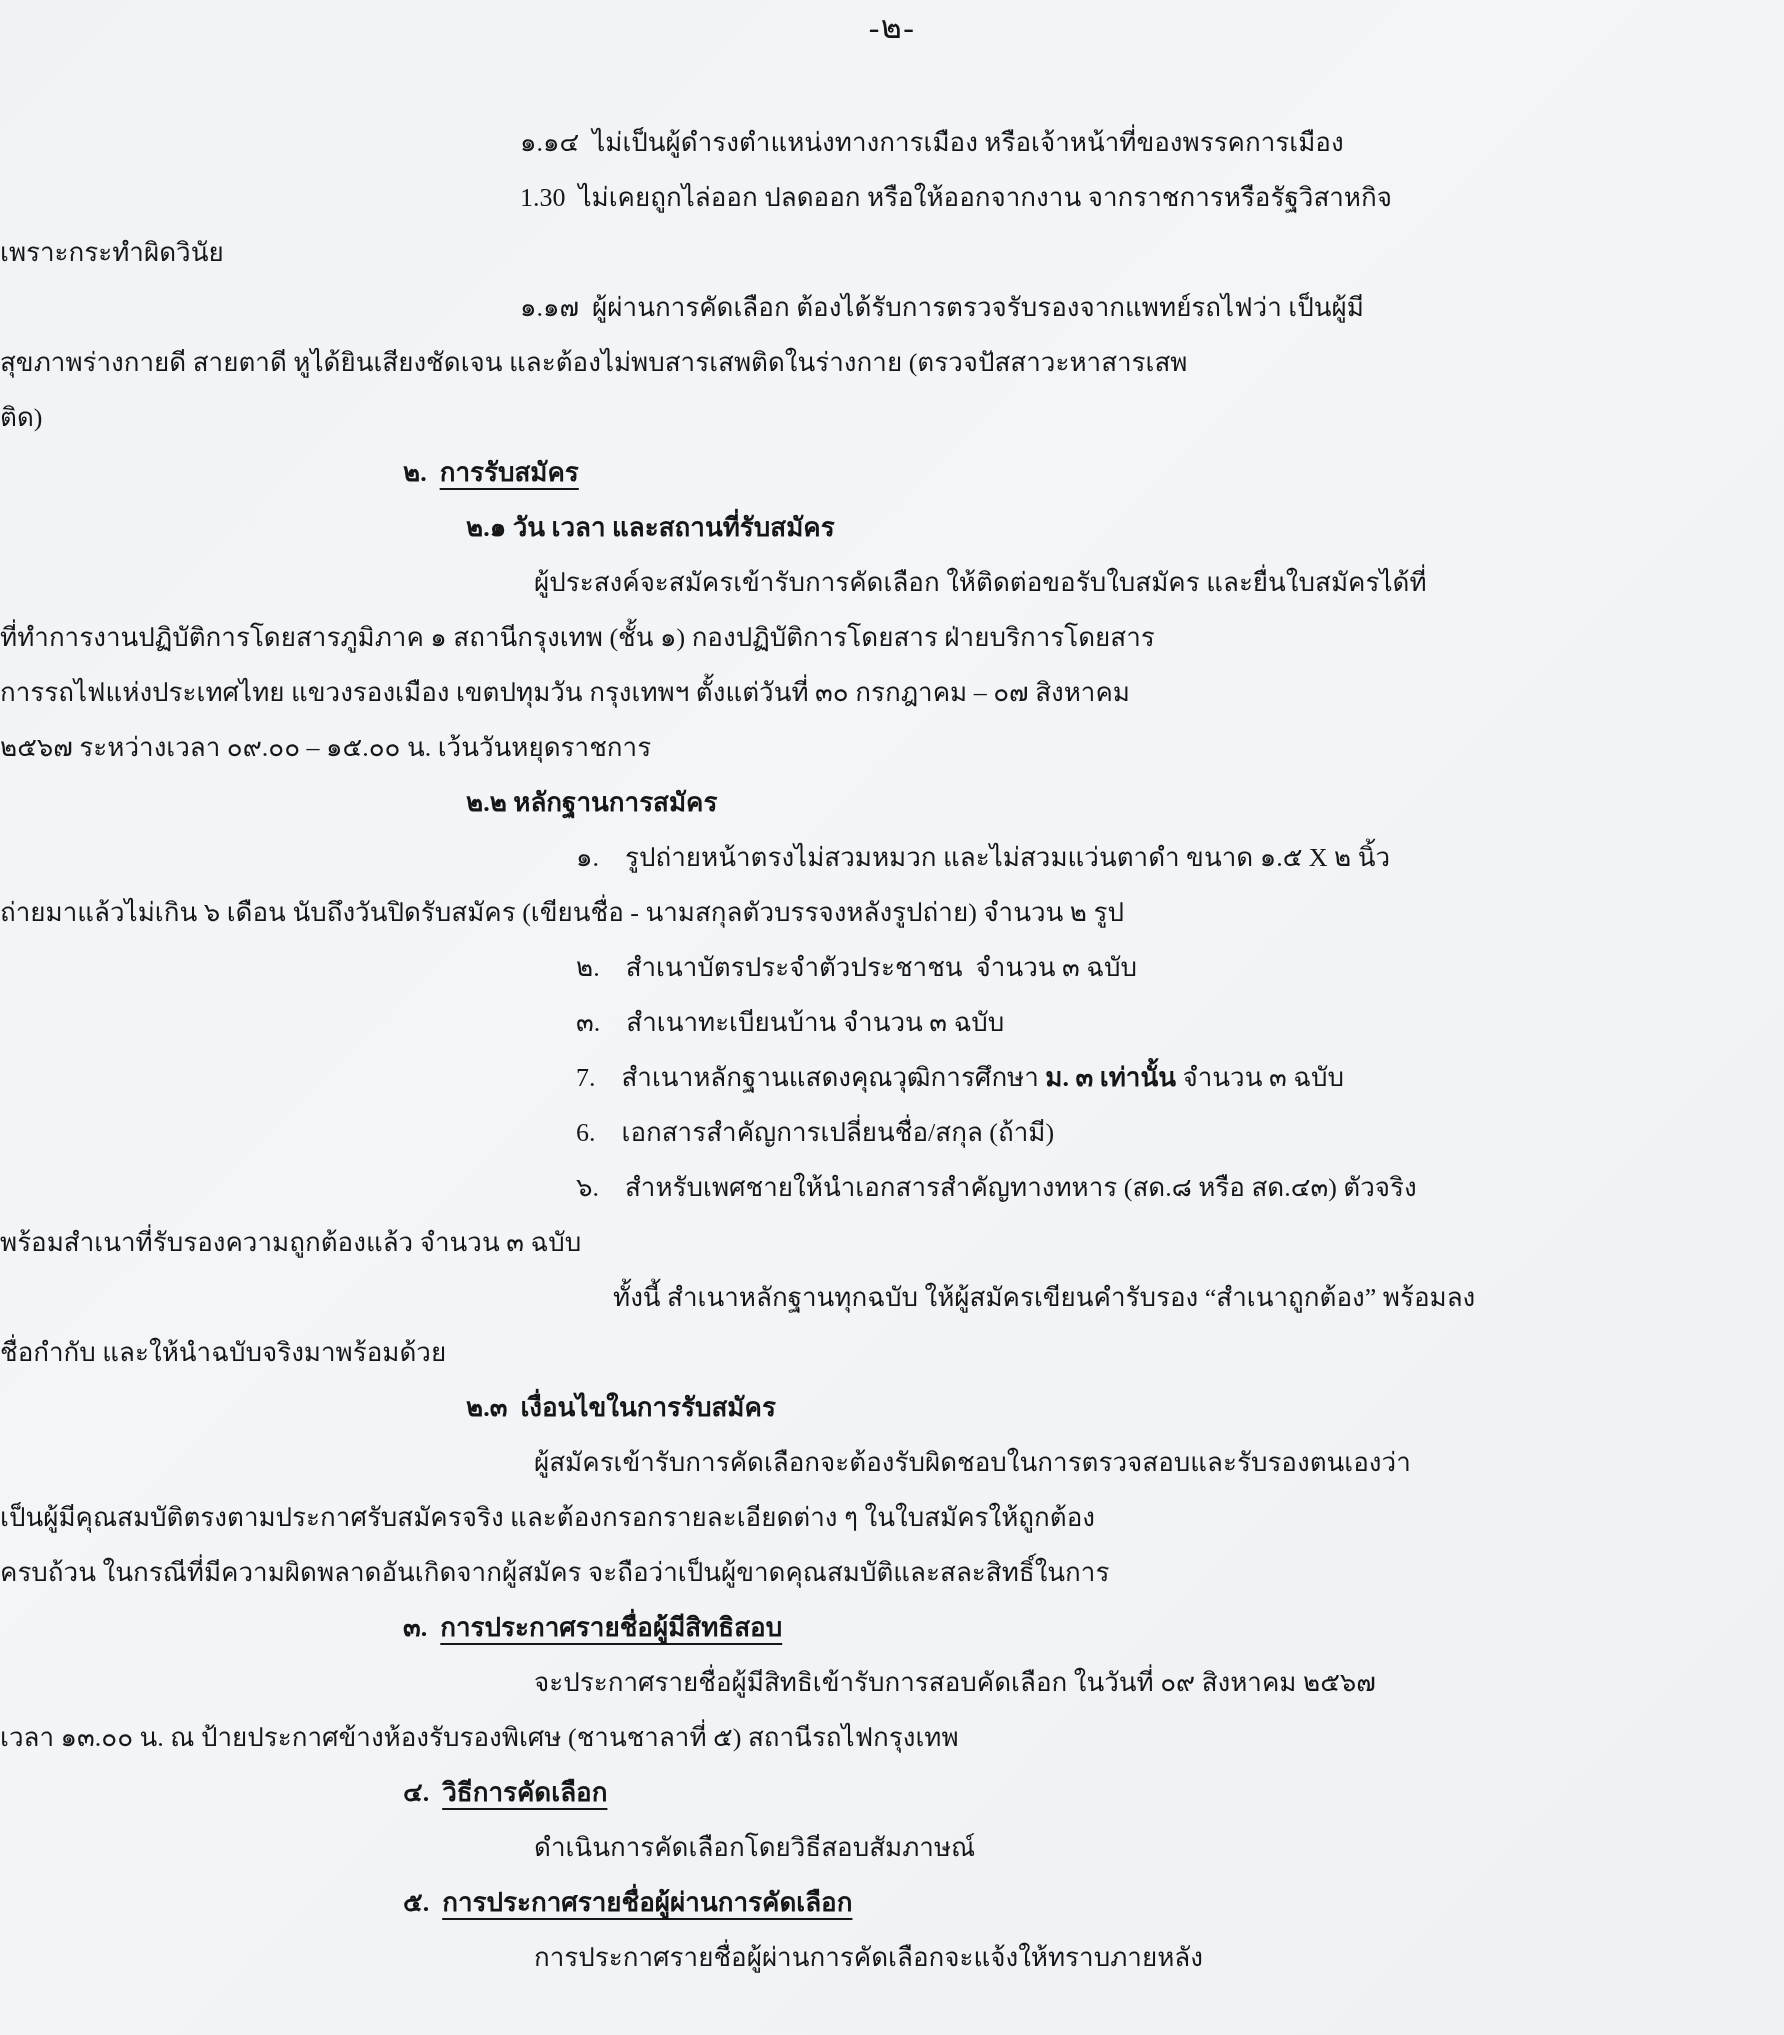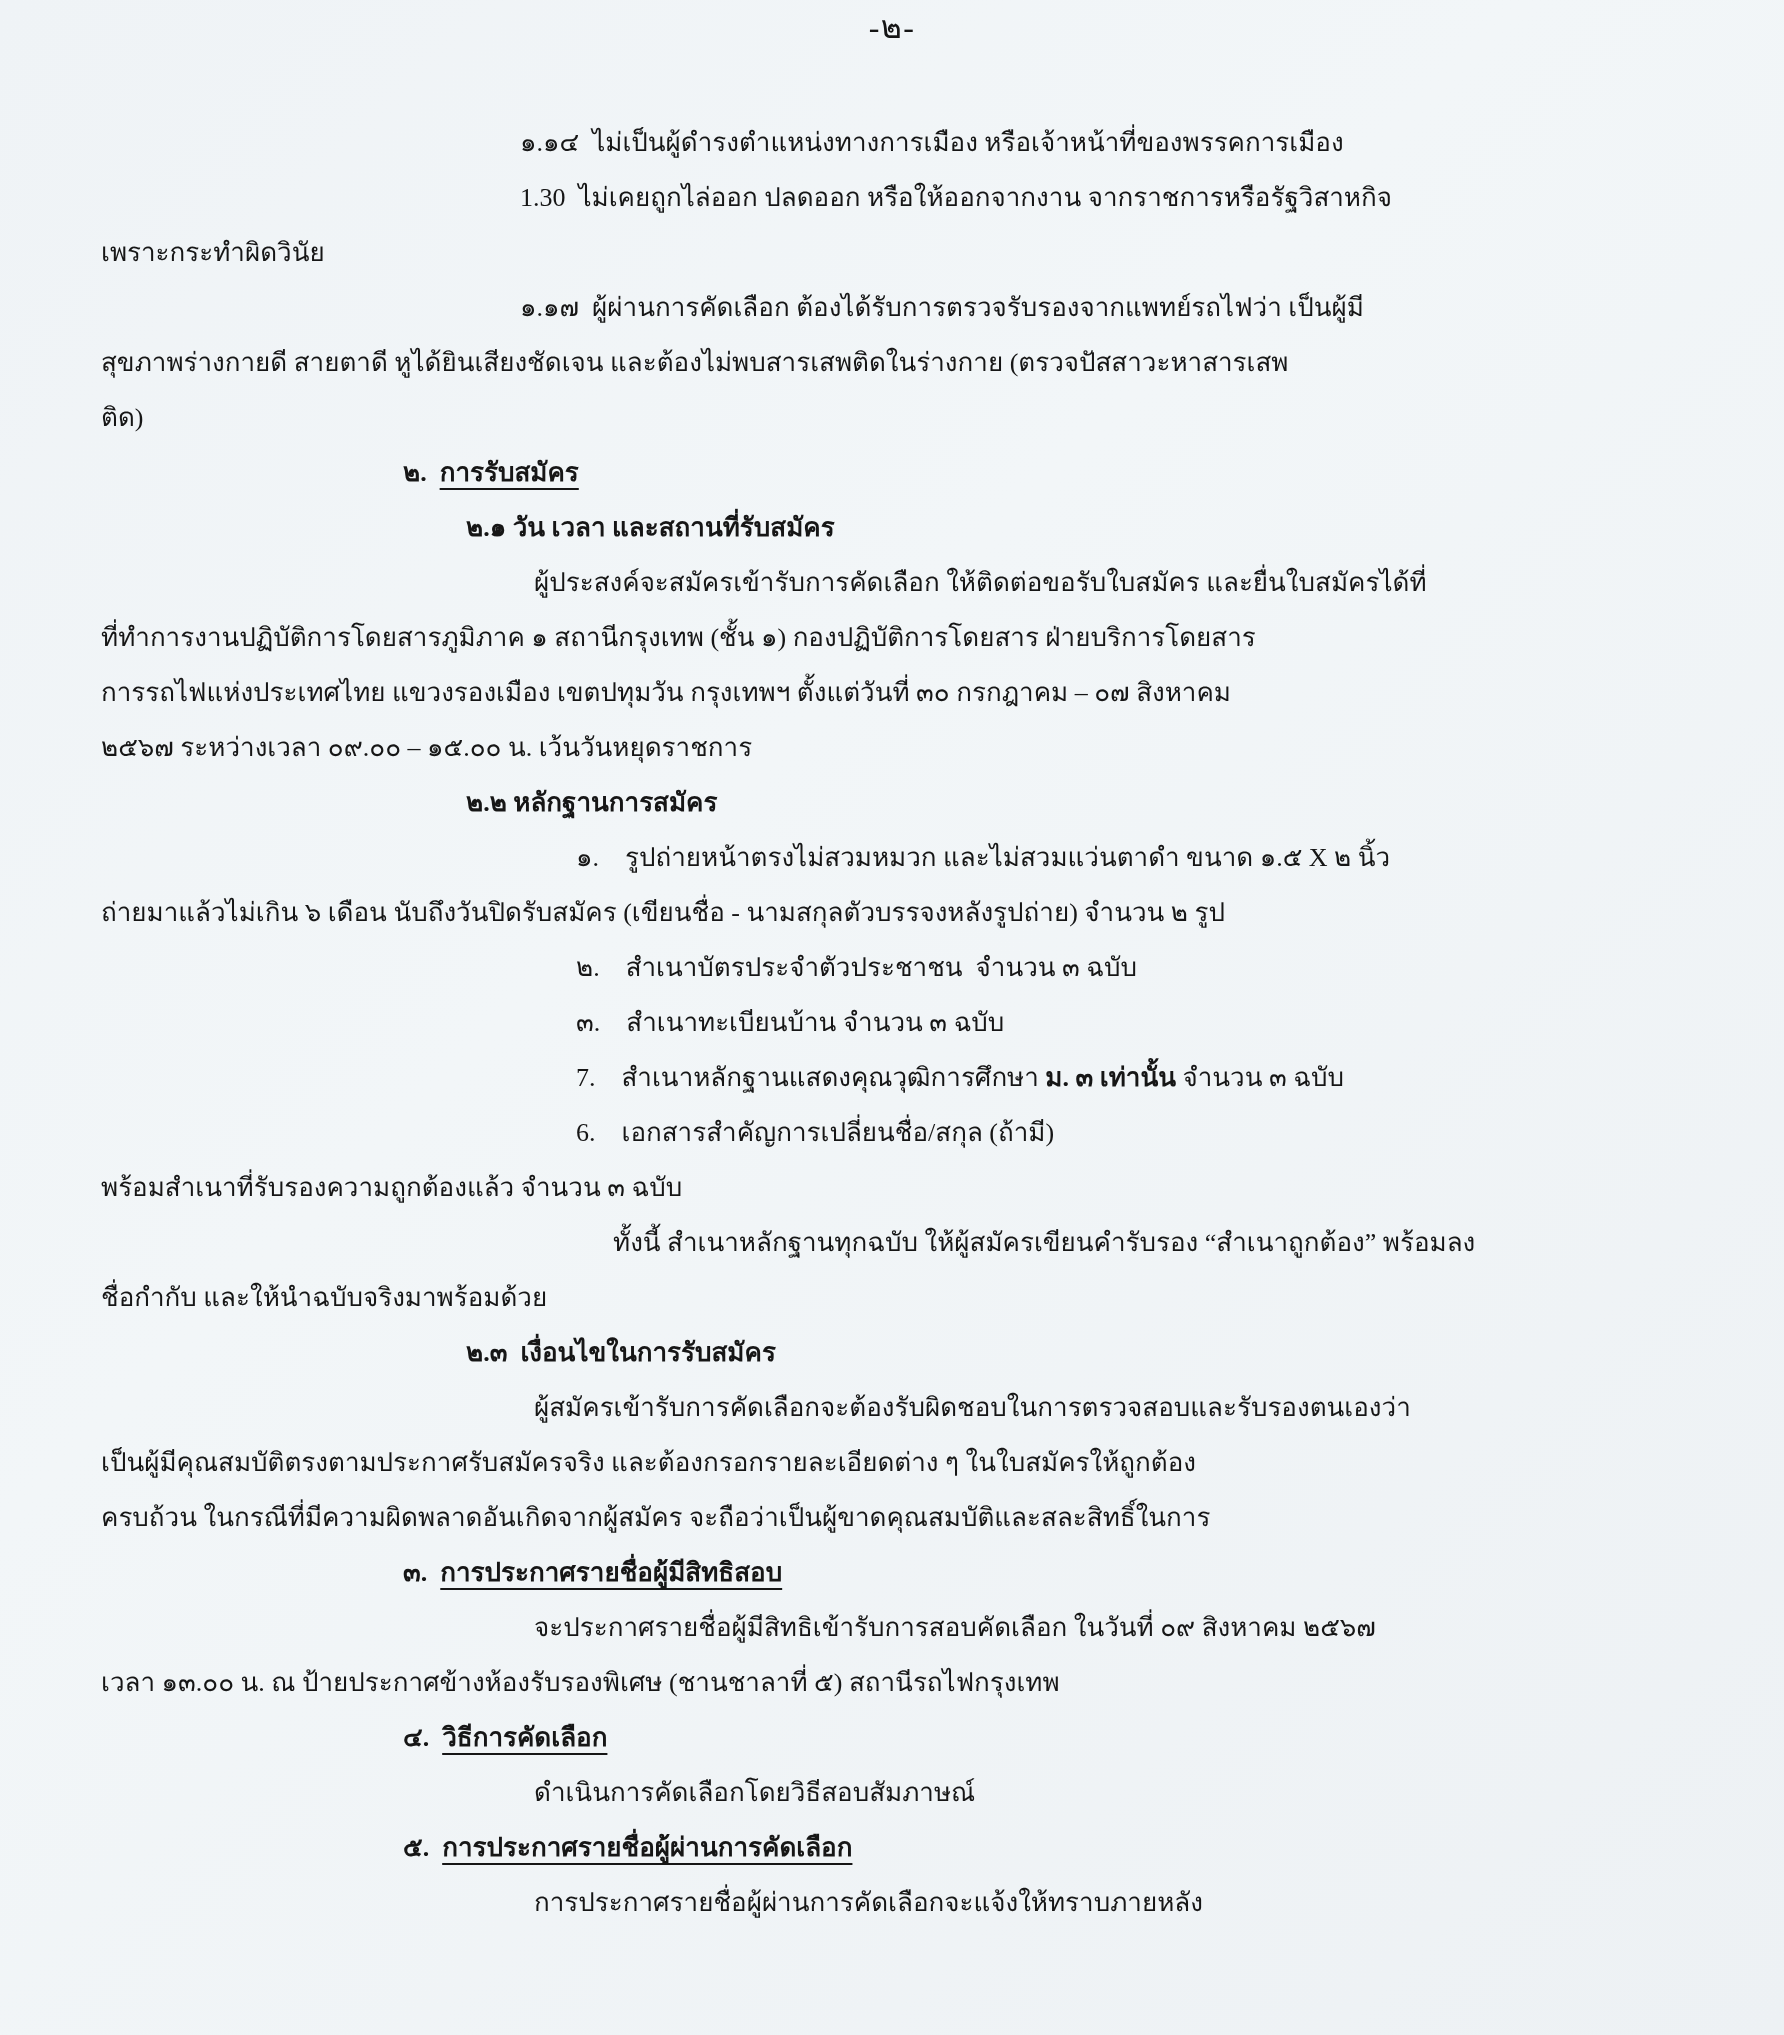--- a/index.html
+++ b/index.html
@@ -34,21 +34,21 @@
     width: 100%;
   }
   .line {
     height: 55px;
     line-height: 55px;
     font-size: 26px;
     white-space: pre;
     color: #161616;
   }
   
-  .margin  { padding-left: 101px; }
+  .margin  { }
   .item1   { padding-left: 520px; }
   .sec     { padding-left: 403px; }
   .subsec  { padding-left: 466px; }
   .para    { padding-left: 534px; }
   .list    { padding-left: 576px; }
   .indent2 { padding-left: 613px; }
   .b { font-weight: bold; }
   .u { text-decoration: underline; text-underline-offset: 6.5px; text-decoration-thickness: 2.2px; }
 </style>
 </head>
@@ -69,20 +69,21 @@
       <div class="line margin"><span>ที่ทำการงานปฏิบัติการโดยสารภูมิภาค ๑ สถานีกรุงเทพ (ชั้น ๑) กองปฏิบัติการโดยสาร ฝ่ายบริการโดยสาร</span></div>
       <div class="line margin"><span>การรถไฟแห่งประเทศไทย แขวงรองเมือง เขตปทุมวัน กรุงเทพฯ ตั้งแต่วันที่ ๓๐ กรกฎาคม – ๐๗ สิงหาคม</span></div>
       <div class="line margin"><span>๒๕๖๗ ระหว่างเวลา ๐๙.๐๐ – ๑๕.๐๐ น. เว้นวันหยุดราชการ</span></div>
       <div class="line subsec"><span class="b">๒.๒ หลักฐานการสมัคร</span></div>
       <div class="line list"><span>๑. รูปถ่ายหน้าตรงไม่สวมหมวก และไม่สวมแว่นตาดำ ขนาด ๑.๕ X ๒ นิ้ว</span></div>
       <div class="line margin"><span>ถ่ายมาแล้วไม่เกิน ๖ เดือน นับถึงวันปิดรับสมัคร (เขียนชื่อ - นามสกุลตัวบรรจงหลังรูปถ่าย) จำนวน ๒ รูป</span></div>
       <div class="line list"><span>๒. สำเนาบัตรประจำตัวประชาชน  จำนวน ๓ ฉบับ</span></div>
       <div class="line list"><span>๓. สำเนาทะเบียนบ้าน จำนวน ๓ ฉบับ</span></div>
       <div class="line list"><span>7. สำเนาหลักฐานแสดงคุณวุฒิการศึกษา </span><span class="b">ม. ๓ เท่านั้น</span><span> จำนวน ๓ ฉบับ</span></div>
       <div class="line list"><span>6. เอกสารสำคัญการเปลี่ยนชื่อ/สกุล (ถ้ามี)</span></div>
+      <div class="line list"><span>๖. สำหรับเพศชายให้นำเอกสารสำคัญทางทหาร (สด.๘ หรือ สด.๔๓) ตัวจริง</span></div>
       <div class="line margin"><span>พร้อมสำเนาที่รับรองความถูกต้องแล้ว จำนวน ๓ ฉบับ</span></div>
       <div class="line indent2"><span>ทั้งนี้ สำเนาหลักฐานทุกฉบับ ให้ผู้สมัครเขียนคำรับรอง “สำเนาถูกต้อง” พร้อมลง</span></div>
       <div class="line margin"><span>ชื่อกำกับ และให้นำฉบับจริงมาพร้อมด้วย</span></div>
       <div class="line subsec"><span class="b">๒.๓  เงื่อนไขในการรับสมัคร</span></div>
       <div class="line para"><span>ผู้สมัครเข้ารับการคัดเลือกจะต้องรับผิดชอบในการตรวจสอบและรับรองตนเองว่า</span></div>
       <div class="line margin"><span>เป็นผู้มีคุณสมบัติตรงตามประกาศรับสมัครจริง และต้องกรอกรายละเอียดต่าง ๆ ในใบสมัครให้ถูกต้อง</span></div>
       <div class="line margin"><span>ครบถ้วน ในกรณีที่มีความผิดพลาดอันเกิดจากผู้สมัคร จะถือว่าเป็นผู้ขาดคุณสมบัติและสละสิทธิ์ในการ</span></div>
       <div class="line sec"><span class="b">๓.  </span><span class="b u">การประกาศรายชื่อผู้มีสิทธิสอบ</span></div>
       <div class="line para"><span>จะประกาศรายชื่อผู้มีสิทธิเข้ารับการสอบคัดเลือก ในวันที่ ๐๙ สิงหาคม ๒๕๖๗</span></div>
       <div class="line margin"><span>เวลา ๑๓.๐๐ น. ณ ป้ายประกาศข้างห้องรับรองพิเศษ (ชานชาลาที่ ๕) สถานีรถไฟกรุงเทพ</span></div>

